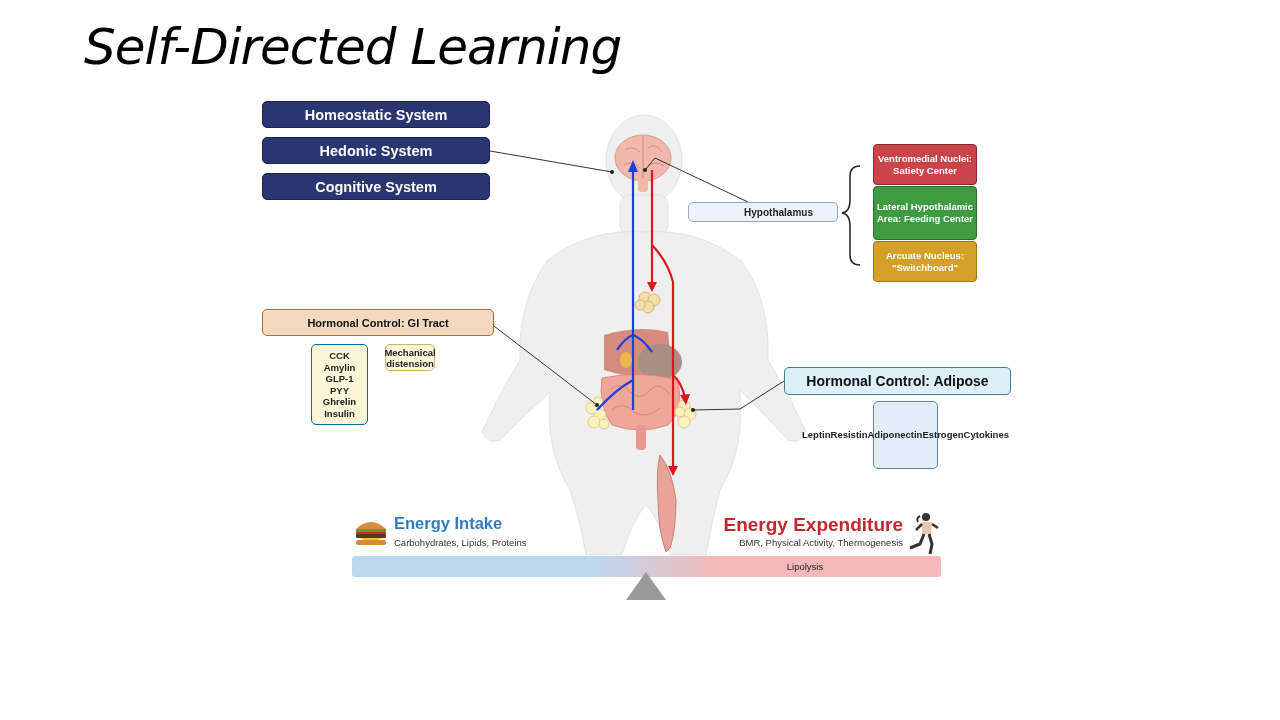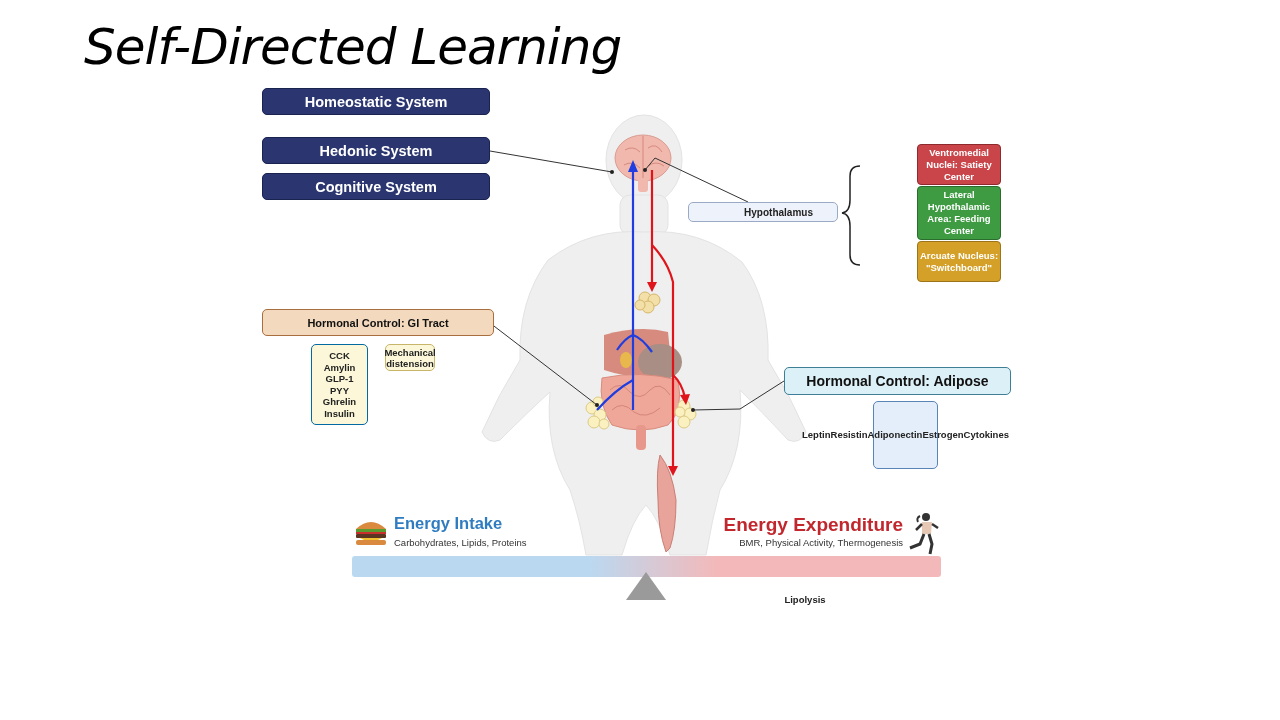--- a/index.html
+++ b/index.html
@@ -20,21 +20,21 @@
     font-family: "Liberation Sans", sans-serif;
   }
   .sys {
     left: 262px; width: 228px; height: 27px;
     background: #2b3670; color: #fff; border: 1.5px solid #1a2250; font-size: 14.5px;
   }
   .hypothal {
     left: 688px; top: 202px; width: 150px; height: 20px;
     background: #eef3fb; border: 1px solid #9aaac6; color: #222; font-size: 10px; padding-left: 31px;
   }
-  .nuc { left: 873px; width: 84px; color: #fff; font-size: 9.5px; line-height: 12px; border-radius: 4px; margin-left: 44px; }
+  .nuc { left: 873px; width: 104px; color: #fff; font-size: 9.5px; line-height: 12px; border-radius: 4px; }
   .nuc.vmn { top: 144px; height: 41px; background: #c9454a; border: 1px solid #8e2a2e; }
   .nuc.lha { top: 186px; height: 54px; background: #3e9b42; border: 1px solid #2a6d2d; }
   .nuc.arc { top: 241px; height: 41px; background: #d4a027; border: 1px solid #9c7419; }
 
   .gi-head {
     left: 262px; top: 309px; width: 232px; height: 27px;
     background: #f3d9bd; border: 1.5px solid #a86e3d; color: #111; font-size: 11px;
   }
   .gi-list {
     left: 311px; top: 344px; width: 57px; height: 81px;
@@ -58,21 +58,21 @@
 
   .energy-in-title { position: absolute; left: 394px; top: 514px; font-size: 16.5px; font-weight: bold; color: #2f7cc1; }
   .energy-in-sub { position: absolute; left: 394px; top: 537px; font-size: 9.5px; color: #333; }
   .energy-out-title { position: absolute; right: 377px; top: 514px; font-size: 19px; font-weight: bold; color: #c1272d; text-align: right; }
   .energy-out-sub { position: absolute; right: 377px; top: 537px; font-size: 9.5px; color: #333; text-align: right; }
 
   .balance-bar {
     position: absolute; left: 352px; top: 556px; width: 589px; height: 21px; border-radius: 3px;
     background: linear-gradient(to right, #bad9f1 0%, #bad9f1 40%, #f3b9ba 62%, #f3b9ba 100%);
   }
-  .lipolysis { position: absolute; left: 740px; top: 556px; width: 130px; height: 21px; line-height: 21px; text-align: center; font-size: 9.5px; font-weight: bold; color: #222; margin-top: 33px; }
+  .lipolysis { position: absolute; left: 740px; top: 556px; width: 130px; height: 21px; line-height: 21px; text-align: center; font-size: 9.5px; font-weight: normal; color: #222; }
   .fulcrum {
     position: absolute; left: 626px; top: 572px; width: 0; height: 0;
     border-left: 20px solid transparent; border-right: 20px solid transparent; border-bottom: 28px solid #9a9a9a;
   }
   .icon-wrap { position: absolute; }
 </style>
 </head>
 <body>
 
 <div class="slide-title">Self-Directed Learning</div>
@@ -147,21 +147,21 @@
   <g fill="#222">
     <circle cx="612" cy="172" r="2"></circle>
       <circle cx="645" cy="170" r="2"></circle>
       <circle cx="597" cy="405" r="2"></circle>
       <circle cx="693" cy="410" r="2"></circle>
   </g>
 
   <path d="M860 166 Q850 166 850 176 L850 200 Q850 212 842 213 Q850 214 850 226 L850 255 Q850 265 860 265" stroke="#222" stroke-width="1.5" fill="none"></path>
 </svg>
 
-<div class="box sys" style="top:88px">Homeostatic System</div>
+<div class="box sys" style="top:101px">Homeostatic System</div>
 <div class="box sys" style="top:137px">Hedonic System</div>
 <div class="box sys" style="top:173px">Cognitive System</div>
 
 <div class="box hypothal">Hypothalamus</div>
 <div class="box nuc vmn">Ventromedial Nuclei: Satiety Center</div>
 <div class="box nuc lha">Lateral Hypothalamic Area: Feeding Center</div>
 <div class="box nuc arc">Arcuate Nucleus: "Switchboard"</div>
 
 <div class="box gi-head">Hormonal Control: GI Tract</div>
 <div class="box gi-list">

